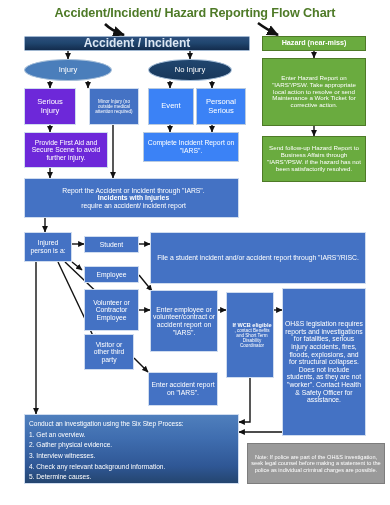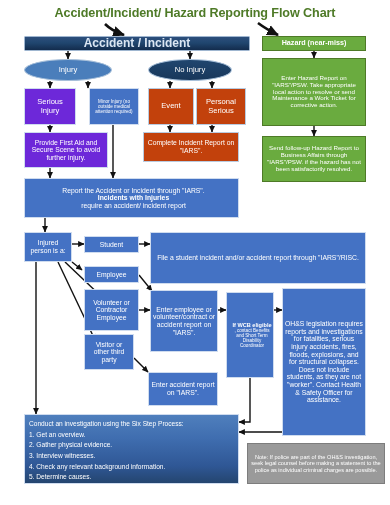--- a/index.html
+++ b/index.html
@@ -43,21 +43,21 @@
     font-size:12px;font-weight:bold;color:#dbe6f3;
     border-radius:1px;
   }
   .ell{
     border-radius:50%;
     border:1px solid #a8c0da;
   }
   .ell-light{background:#4a7ebb;}
   .ell-dark{background:linear-gradient(to bottom,#20466f,#18375a);}
   .blue-mid{background:#4472C4;border:1px solid #cfdcef;}
-  .blue-dark{background:#c2410c;border:1px solid #b9cbe0;}
+  .blue-dark{background:#3b82f6;border:1px solid #b9cbe0;}
   .blue-light{background:#6d28d9;border:1px solid #cfdcef;}
   .green{background:#6AAB3F;border:1px solid #4E7A27;color:#ffffff;}
   .grad-blue{
     background:linear-gradient(to bottom,#4f7fbd 0%,#3f6daf 35%,#2f5795 75%,#24456f 100%);
     border:1px solid #cfdcef;
   }
   .gray{background:#9a9a9a;border:1px solid #7d7d7d;color:#ffffff;}
 
   .fs5{font-size:4.6px;}
   .fs6{font-size:5.6px;}

